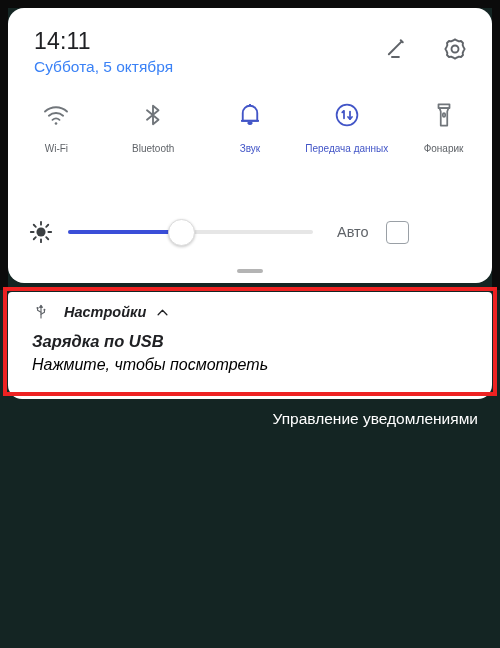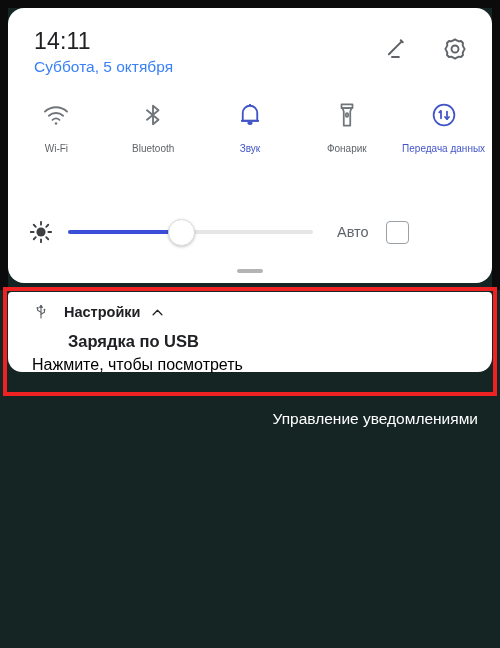--- a/index.html
+++ b/index.html
@@ -164,25 +164,26 @@
   #notif-annotation {
     position: absolute;
     left: 3px; top: 287px;
     width: 494px; height: 109px;
     border: 4px solid #ee2222;
     box-sizing: border-box;
   }
   #notification-card {
     position: absolute;
     left: 8px; top: 292px;
-    width: 484px; height: 80px;
+    width: 484px; height: 107px;
     background: #ffffff;
     border-radius: 4px 4px 14px 14px;
     box-sizing: border-box;
     cursor: pointer;
+    font-style: italic;
   }
   #notif-app-row {
     position: absolute;
     left: 24px; top: 11px;
     display: flex;
     align-items: center;
   }
   #usb-icon { width: 18px; height: 18px; }
   #notif-app-name {
     margin-left: 14px;
@@ -190,21 +191,20 @@
     font-weight: bold;
     color: #202124;
   }
   #notif-chevron { margin-left: 9px; width: 15px; height: 15px; cursor: pointer; }
   #notif-title {
     position: absolute;
     left: 24px; top: 40px;
     font-size: 16.5px;
     font-weight: bold;
     color: #202124;
-    margin-left: 36px;
   }
   #notif-subtitle {
     position: absolute;
     left: 24px; top: 64px;
     font-size: 16px;
     color: #000000;
   }
 
   
   #manage-notifications {
@@ -278,42 +278,42 @@
           <svg viewBox="0 0 24 24" width="30" height="30" fill="none" stroke="#4255c7" stroke-width="1.5" stroke-linejoin="round">
             <path d="M12 3.2 L12 5.0"></path>
             <path d="M6.2 16.6 L6.2 10.4 A5.8 5.8 0 0 1 17.8 10.4 L17.8 16.6 Z"></path>
             <path d="M4.8 16.7 L19.2 16.7"></path>
             <path d="M10.6 18.4 A1.6 1.6 0 0 0 13.4 18.4 Z" fill="#4255c7"></path>
           </svg>
         </span>
         <span class="toggle-label">Звук</span>
       </div>
 
-      <div class="toggle">
-        <span class="toggle-icon">
-          <svg viewBox="0 0 24 24" width="30" height="30" fill="none" stroke="#70757a" stroke-width="1.4" stroke-linejoin="round">
-            <rect x="7.6" y="3.4" width="8.8" height="3.0"></rect>
-            <path d="M8.4 6.4 L15.6 6.4 L14.6 9.2 L14.6 20.4 L9.4 20.4 L9.4 9.2 Z"></path>
-            <rect x="11.1" y="10.4" width="1.8" height="3.0" rx="0.9"></rect>
-          </svg>
-        </span>
-        <span class="toggle-label">Фонарик</span>
-      </div>
-
       <div class="toggle on">
         <span class="toggle-icon">
           <svg viewBox="0 0 24 24" width="30" height="30" fill="none" stroke="#4255c7" stroke-width="1.4" stroke-linecap="round" stroke-linejoin="round">
             <circle cx="12" cy="12" r="8.3"></circle>
             <path d="M9.6 14.6 L9.6 8.6 L8.2 9.9"></path>
             <path d="M14.4 9.2 L14.4 15.2"></path>
             <path d="M12.8 13.6 L14.4 15.3 L16.0 13.6"></path>
           </svg>
         </span>
         <span class="toggle-label">Передача
 данных</span>
+      </div>
+
+      <div class="toggle">
+        <span class="toggle-icon">
+          <svg viewBox="0 0 24 24" width="30" height="30" fill="none" stroke="#70757a" stroke-width="1.4" stroke-linejoin="round">
+            <rect x="7.6" y="3.4" width="8.8" height="3.0"></rect>
+            <path d="M8.4 6.4 L15.6 6.4 L14.6 9.2 L14.6 20.4 L9.4 20.4 L9.4 9.2 Z"></path>
+            <rect x="11.1" y="10.4" width="1.8" height="3.0" rx="0.9"></rect>
+          </svg>
+        </span>
+        <span class="toggle-label">Фонарик</span>
       </div>
 
     </div>
 
     <div id="brightness-row">
       <span id="brightness-icon">
         <svg viewBox="0 0 24 24" width="26" height="26" fill="none" stroke="#3c4043" stroke-width="1.7" stroke-linecap="round">
           <circle cx="12" cy="12" r="4.2" fill="#3c4043" stroke="none"></circle>
           <path d="M12 2.6 L12 5.2 M12 18.8 L12 21.4 M2.6 12 L5.2 12 M18.8 12 L21.4 12 M5.3 5.3 L7.2 7.2 M16.8 16.8 L18.7 18.7 M18.7 5.3 L16.8 7.2 M7.2 16.8 L5.3 18.7"></path>
         </svg>

